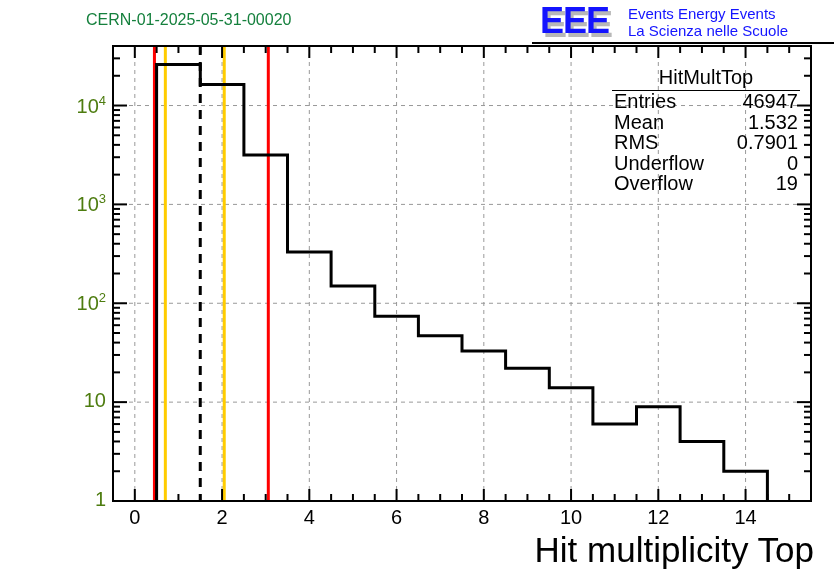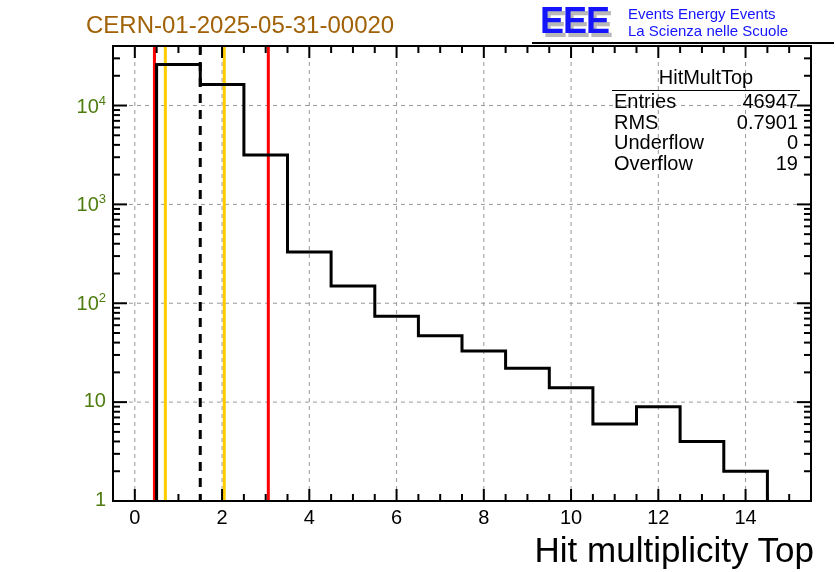--- a/index.html
+++ b/index.html
@@ -20,22 +20,22 @@
     width: 836px;
     height: 572px;
     background: #ffffff;
   }
   .abs { position: absolute; }
 
   
   #hist-title {
     left: 86px;
     top: 11px;
-    font-size: 24px;
-    color: #a16207;
+    font-size: 16px;
+    color: #15803d;
     white-space: nowrap;
     letter-spacing: 0px;
   }
 
   
   #logo-block {
     left: 540px;
     top: 2px;
     width: 294px;
     height: 40px;
@@ -351,20 +351,24 @@
   <div class="abs" id="xaxis-title">Hit multiplicity Top</div>
 
   <div class="abs" id="stats-box">
     <div id="stats-title">HitMultTop</div>
     <div id="stats-rows">
         <div class="stats-row">
           <span class="k">Entries</span>
           <span class="v">46947</span>
         </div>
         <div class="stats-row">
+          <span class="k">Mean</span>
+          <span class="v">1.532</span>
+        </div>
+        <div class="stats-row">
           <span class="k">RMS</span>
           <span class="v">0.7901</span>
         </div>
         <div class="stats-row">
           <span class="k">Underflow</span>
           <span class="v">0</span>
         </div>
         <div class="stats-row">
           <span class="k">Overflow</span>
           <span class="v">19</span>

